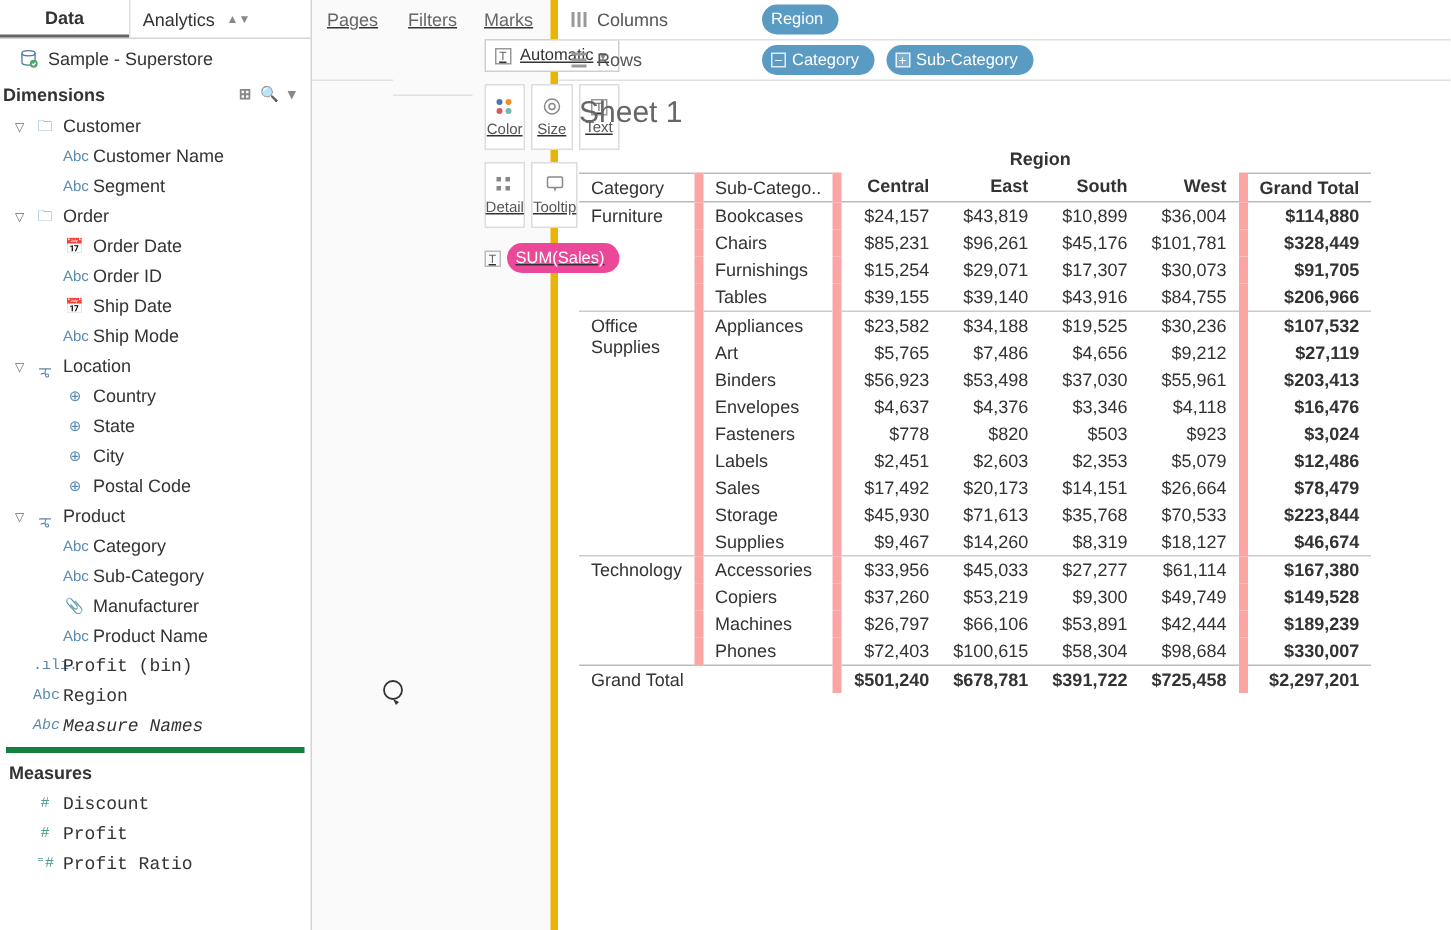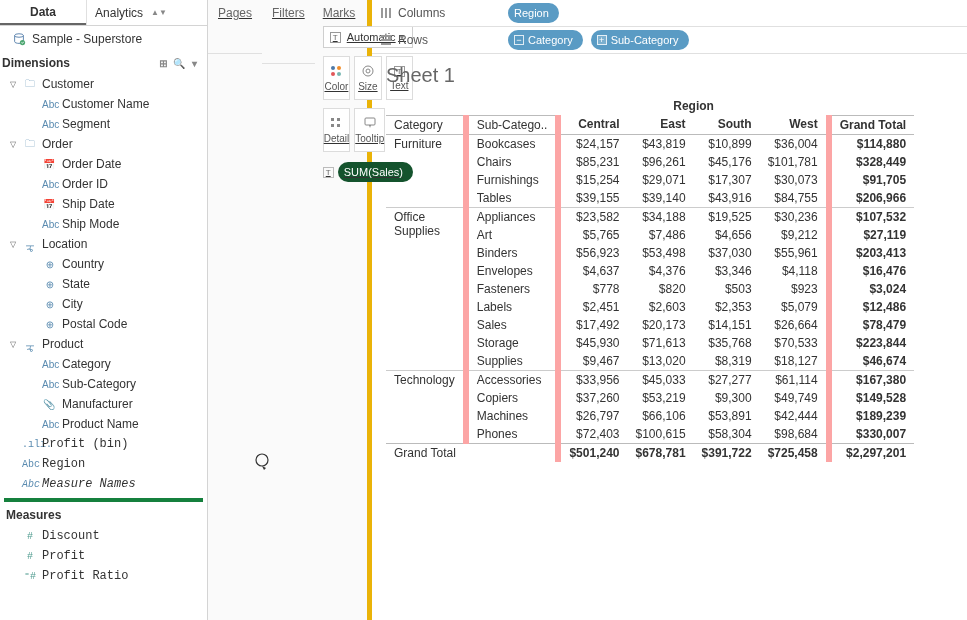--- a/index.html
+++ b/index.html
@@ -42,21 +42,21 @@
   .pages-shelf { height:54px; }
   .filters-shelf { height:64px; }
   .marks-shelf { flex:1; padding:6px 8px; }
   .marks-select { margin-top:6px; width:100%; height:22px; border:1px solid #cfcfcf; background:#fff; display:flex; align-items:center; padding:0 6px; font-size:11px; justify-content:space-between; }
   .marks-select .mk-left { display:flex; align-items:center; gap:6px; }
   .mk-t { border:1px solid #999; width:11px; height:11px; display:flex; align-items:center; justify-content:center; font-size:8px; color:#666;}
   .marks-grid { display:flex; gap:4px; margin-top:8px; }
   .mark-btn { flex:1; height:44px; border:1px solid #dcdcdc; background:#fff; display:flex; flex-direction:column; align-items:center; justify-content:center; gap:3px; font-size:10px; color:#555; cursor:pointer;}
   .mark-btn svg { width:14px; height:14px; }
   .pill { display:inline-flex; align-items:center; height:20px; border-radius:10px; padding:0 10px 0 6px; font-size:11px; color:#fff; gap:4px; cursor:pointer;}
-  .pill.green { background:#14532d; }
+  .pill.green { background:#ec4899; }
   .pill.blue { background:#5a9bc4; }
   .pill .minus { width:10px; height:10px; border:1px solid rgba(255,255,255,0.8); display:flex; align-items:center; justify-content:center; font-size:9px; line-height:1;}
   .sum-row { margin-top:10px; display:flex; align-items:center; gap:4px; }
   .sum-row .mk-t { border-color:#bbb; }
 
   .main { flex:1; display:flex; flex-direction:column; }
   .shelf-bar { height:27px; border-bottom:1px solid #e0e0e0; display:flex; align-items:center; padding:0 8px; gap:8px; }
   .shelf-label { display:flex; align-items:center; gap:6px; width:120px; color:#555; }
   .shelf-label svg { width:12px; height:12px; }
   .sheet-area { flex:1; padding:10px 14px; overflow:auto; }
@@ -428,21 +428,21 @@
               <td class="lh vdiv ">Storage</td>
               <td class="vdiv ">$45,930</td>
               <td class="">$71,613</td>
               <td class="">$35,768</td>
               <td class="">$70,533</td>
               <td class="gt-col vdiv ">$223,844</td>
             </tr>
             <tr>
               <td class="lh vdiv ">Supplies</td>
               <td class="vdiv ">$9,467</td>
-              <td class="">$13,020</td>
+              <td class="">$14,260</td>
               <td class="">$8,319</td>
               <td class="">$18,127</td>
               <td class="gt-col vdiv ">$46,674</td>
             </tr>
             <tr>
               <td class="cat cat-border" rowspan="4">Technology</td>
               <td class="lh vdiv cat-border">Accessories</td>
               <td class="vdiv cat-border">$33,956</td>
               <td class="cat-border">$45,033</td>
               <td class="cat-border">$27,277</td>

